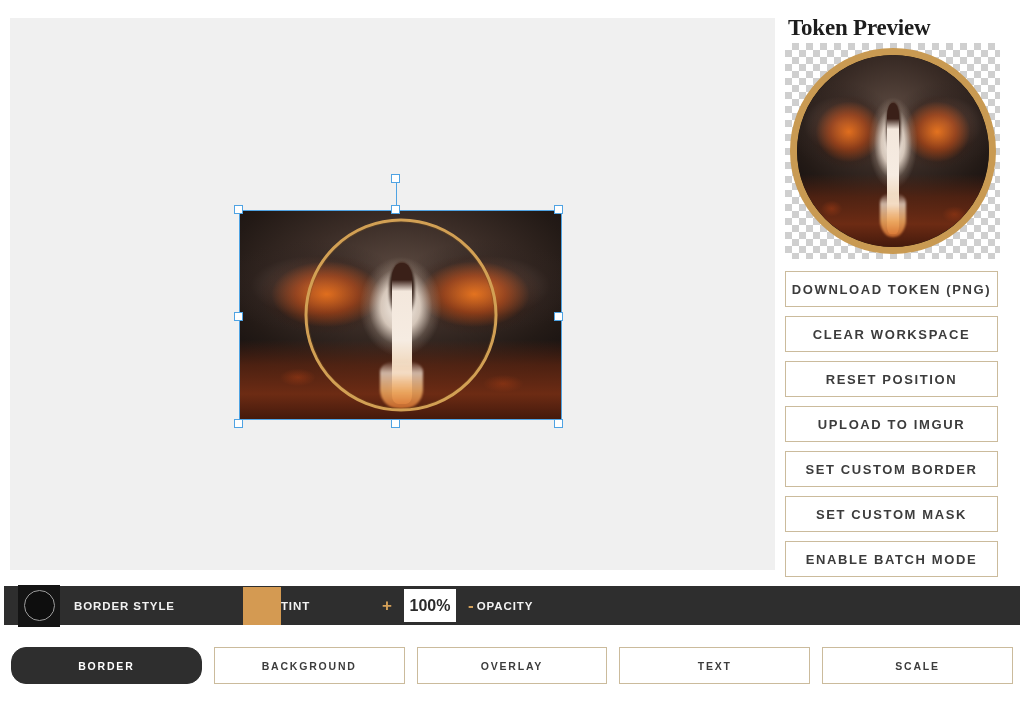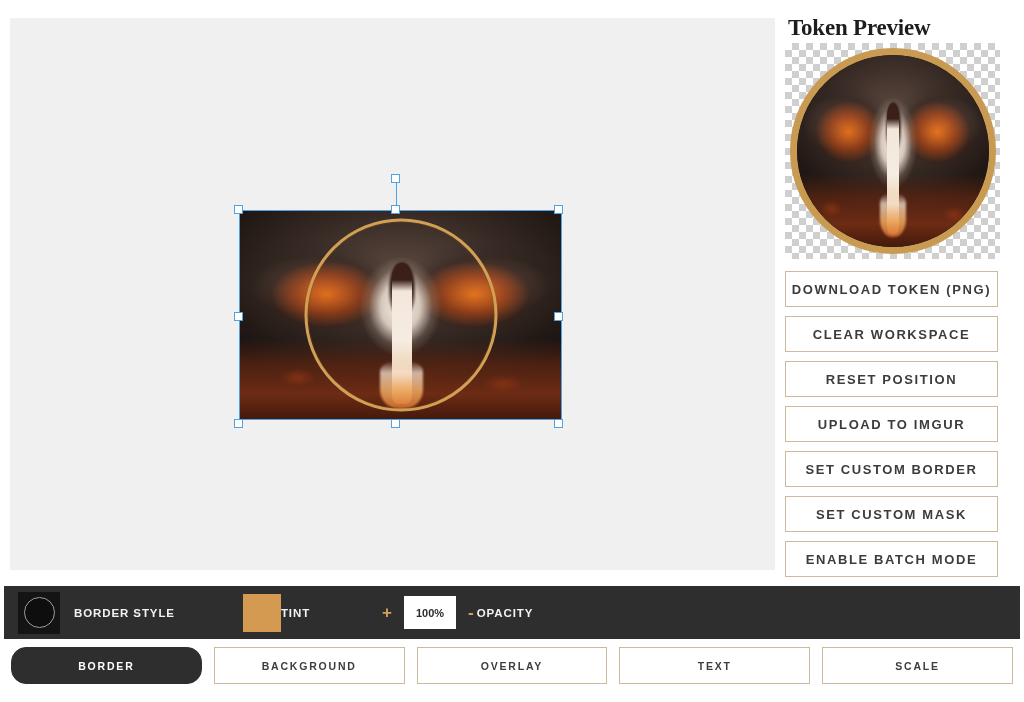--- a/index.html
+++ b/index.html
@@ -217,21 +217,21 @@
     text-transform: uppercase;
     cursor: pointer;
   }
 
   
   .tool-bar {
     position: absolute;
     left: 4px;
     top: 586px;
     width: 1016px;
-    height: 53px;
+    height: 39px;
     background: #2e2e2e;
     display: flex;
     align-items: center;
   }
 
   .border-style-swatch {
     width: 42px;
     height: 42px;
     margin-left: 14px;
     background: #141414;
@@ -277,21 +277,21 @@
   .minus-btn { margin-left: 12px; }
 
   .pct-input {
     width: 52px;
     height: 33px;
     margin-left: 12px;
     background: #ffffff;
     border: none;
     color: #2b2b2b;
     font-family: "Liberation Sans", sans-serif;
-    font-size: 11px;
+    font-size: 16px;
     font-weight: bold;
     text-align: center;
   }
   .lbl-opacity { margin-left: 3px; }
 
   
   .tab-row {
     position: absolute;
     left: 11px;
     top: 647px;

